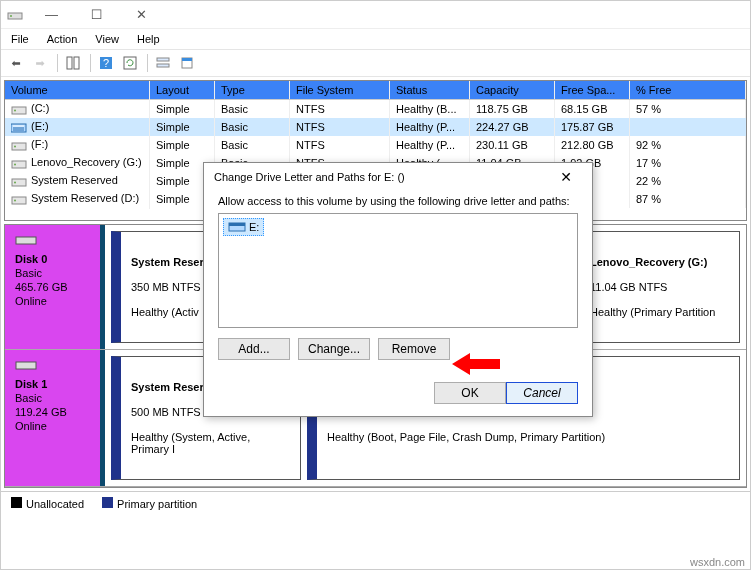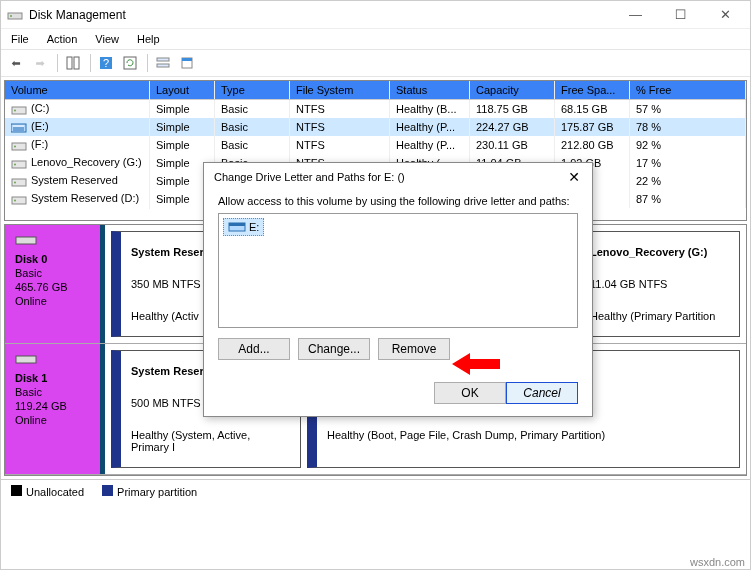--- a/index.html
+++ b/index.html
@@ -24,32 +24,32 @@
     .vol-body { height:120px; background:#fff; }
     .vol-row { display:flex; align-items:center; height:18px; }
     .vol-row .driveicon { width:16px; height:12px; margin-right:4px; display:inline-block; vertical-align:middle;}
     .vol-row.sel { background:#cde8ff; }
 
     .disk-area { margin:3px; border:1px solid #888; }
     .disk-row { display:flex; border-bottom:1px solid #aaa; }
     .disk-label { width:100px; padding:8px 10px; display:flex; flex-direction:column; gap:2px; background:#d946ef; border-right:5px solid #0c4a6e;}
     .disk-label .dicon { width:22px; height:14px; margin-bottom:4px; }
     .disk-parts { flex:1; display:flex; padding:6px; gap:6px; background:#fff;}
-    .part { flex:1; border:1px solid #555; border-left:10px solid #20338b; padding:14px 10px; min-height:60px; display:flex; flex-direction:column; gap:20px;}
+    .part { flex:1; border:1px solid #555; border-left:10px solid #20338b; padding:24px 10px; min-height:60px; display:flex; flex-direction:column; gap:13px;}
     .part.narrow { flex:0 0 220px; }
     .part .pname { font-weight:bold; }
 
     .legend { display:flex; gap:18px; padding:5px 10px; border-top:1px solid #ccc; align-items:flex-start;}
     .swatch { width:11px; height:11px; display:inline-block; margin-right:4px; }
 
     .watermark { position:absolute; bottom:2px; right:6px; color:#888; font-size:11px;}
 
     
     .dialog { position:absolute; top:162px; left:203px; width:390px; background:#fff; border:1px solid #888; box-shadow:2px 2px 8px rgba(0,0,0,0.25); z-index:20;}
-    .dialog .dlgtitle { display:flex; padding:6px 8px 2px 10px; font-size:12px; align-items:center;}
+    .dialog .dlgtitle { display:flex; padding:6px 16px 2px 10px; font-size:12px; align-items:center;}
     .dialog .dlgtitle .t { flex:1; }
     .dialog .dlgtitle .x { font-size:14px; width:20px; text-align:center;}
     .dialog .body { padding:8px 14px 14px 14px; }
     .dialog .instr { margin-bottom:6px; }
     .dialog .listbox { border:1px solid #999; height:115px; padding:4px; background:#fff;}
     .dialog .listbox .item { display:inline-flex; align-items:center; background:#cde8ff; border:1px dotted #3399ff; padding:1px 4px;}
     .dialog .btnrow { display:flex; gap:8px; margin-top:10px;}
     .dialog button { min-width:72px; height:22px; font-size:12px; background:#e9e9e9; border:1px solid #adadad; }
     .dialog .okrow { display:flex; justify-content:flex-end; padding:8px 14px 12px 14px; }
     .dialog .okrow button.highlight { border:1px solid #1d4ed8; background:#e5f1fb;font-style:italic;}
@@ -61,21 +61,20 @@
 </head>
 <body>
 
 <div class="titlebar">
   <span class="icon">
     <svg width="16" height="16">
         <rect x="1" y="6" width="14" height="6" fill="#e0e0e0" stroke="#888"></rect>
         <circle cx="4" cy="9" r="1" fill="#6aa84f"></circle>
       </svg>
   </span>
-  <span class="title">Disk Management</span>
   <div class="winbtn">—</div>
   <div class="winbtn">☐</div>
   <div class="winbtn">✕</div>
 </div>
 
 <div class="menubar">
   <span>File</span>
   <span>Action</span>
   <span>View</span>
   <span>Help</span>
@@ -150,21 +149,20 @@
               <line x1="2" y1="4" x2="13" y2="4" stroke="#fff"></line>
               <line x1="2" y1="6" x2="13" y2="6" stroke="#2a6fb0"></line>
               <line x1="2" y1="8" x2="13" y2="8" stroke="#2a6fb0"></line>
             </svg></span>(E:)</div>
         <div class="c-lay">Simple</div>
         <div class="c-type">Basic</div>
         <div class="c-fs">NTFS</div>
         <div class="c-stat">Healthy (P...</div>
         <div class="c-cap">224.27 GB</div>
         <div class="c-free">175.87 GB</div>
-        <div class="c-pf">78 %</div>
       </div>
       <div class="vol-row">
         <div class="c-vol"><span class="driveicon"><svg width="16" height="12">
               <rect x="1" y="3" width="14" height="7" fill="#e6e6e6" stroke="#888"></rect>
               <circle cx="4" cy="6.5" r="1" fill="#6aa84f"></circle>
             </svg></span>(F:)</div>
         <div class="c-lay">Simple</div>
         <div class="c-type">Basic</div>
         <div class="c-fs">NTFS</div>
         <div class="c-stat">Healthy (P...</div>

